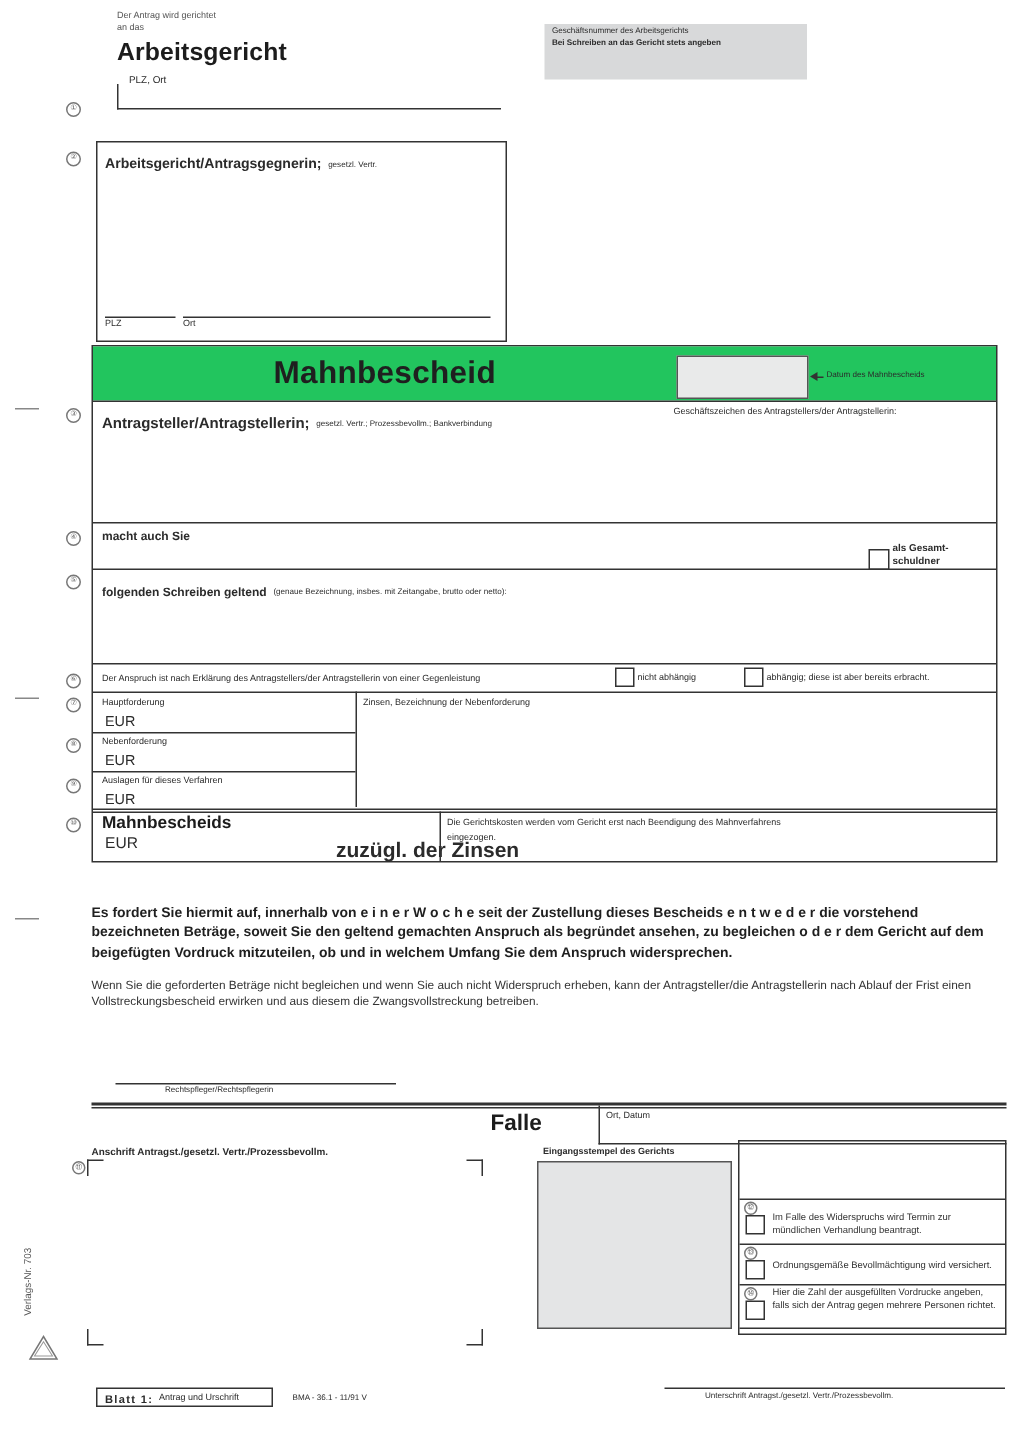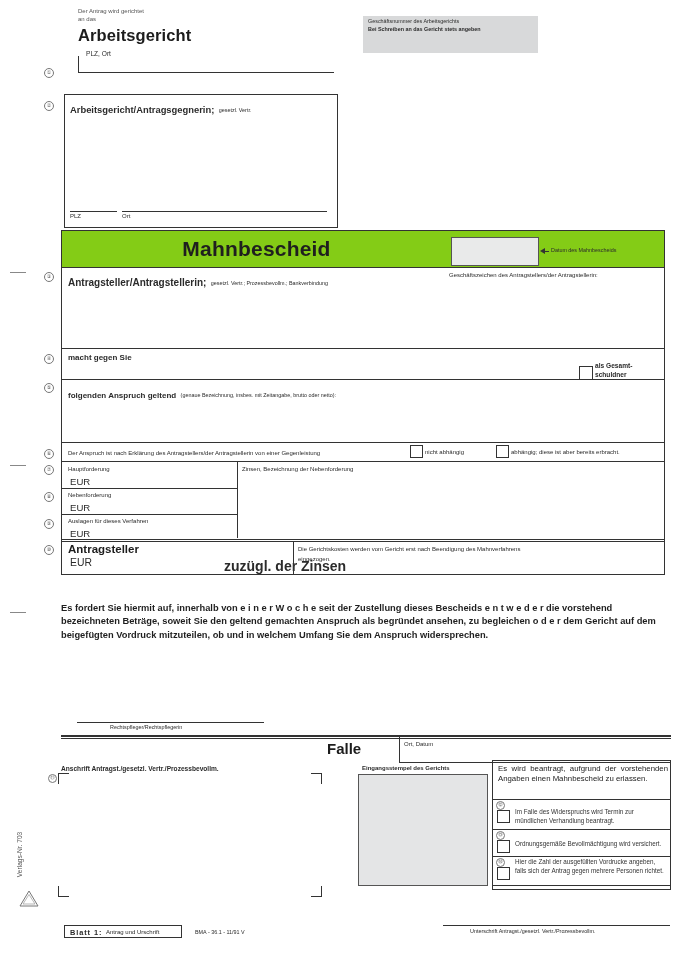--- a/index.html
+++ b/index.html
@@ -55,21 +55,21 @@
   #opp-plz-lbl{left:70px;top:213px;}
   #opp-ort-lbl{left:122px;top:213px;}
 
   
   #frame{left:61px;top:230px;width:604px;height:345px;border:1.2px solid #333;box-sizing:border-box;}
 
   .hline{position:absolute;left:0;right:0;height:0;border-top:1.1px solid #333;}
   .vline{position:absolute;top:0;width:0;border-left:1.1px solid #333;}
 
   
-  #titleband{position:absolute;left:0;top:0;right:0;height:36px;background:#84cc16;}
+  #titleband{position:absolute;left:0;top:0;right:0;height:36px;background:#22c55e;}
   #title-datebox{position:absolute;left:389px;top:6px;width:86px;height:27px;background:#e9eaea;border:1.1px solid #555;}
   #title-text{position:absolute;left:0;top:6px;width:389px;text-align:center;font-size:21px;font-weight:bold;color:#1f1f1f;letter-spacing:.2px;}
   #title-arrow{position:absolute;left:478px;top:17px;width:0;height:0;border-top:3.4px solid transparent;border-bottom:3.4px solid transparent;border-right:5px solid #333;}
   #title-arrowline{position:absolute;left:482px;top:20px;width:5px;height:0;border-top:1.2px solid #333;}
   #title-datelbl{position:absolute;left:489px;top:16px;}
 
   
   #r3-lbl{position:absolute;left:6px;top:41px;}
   #r3-gz{position:absolute;left:387px;top:41px;}
 
@@ -202,28 +202,28 @@
     </div>
     <div class="hline" style="top:36px"></div>
 
     <div id="r3-lbl">
       <span class="t85 b">Antragsteller/Antragstellerin;</span>
       <span class="t6" style="position:relative;top:-1px">gesetzl. Vertr.; Prozessbevollm.; Bankverbindung</span>
     </div>
     <div id="r3-gz" class="t65">Geschäftszeichen des Antragstellers/der Antragstellerin:</div>
     <div class="hline" style="top:117px"></div>
 
-    <div id="r4-lbl" class="t8 b">macht gegen Sie</div>
+    <div id="r4-lbl" class="t8 b">macht auch Sie</div>
     <div id="r4-chk"></div>
     <div id="r4-gs1" class="t7 b">als Gesamt-</div>
     <div id="r4-gs2" class="t7 b">schuldner</div>
     <div class="hline" style="top:148px"></div>
 
     <div id="r5-lbl">
-      <span class="t8 b">folgenden Anspruch geltend</span>
+      <span class="t8 b">folgenden Schreiben geltend</span>
       <span class="t6" style="position:relative;top:-1px">(genaue Bezeichnung, insbes. mit Zeitangabe, brutto oder netto):</span>
     </div>
     <div class="hline" style="top:211px"></div>
 
     <div id="r6-lbl" class="t65">Der Anspruch ist nach Erklärung des Antragstellers/der Antragstellerin von einer Gegenleistung</div>
     <div id="r6-chk1"></div>
     <div id="r6-t1" class="t65">nicht abhängig</div>
     <div id="r6-chk2"></div>
     <div id="r6-t2" class="t65">abhängig; diese ist aber bereits erbracht.</div>
     <div class="hline" style="top:230px"></div>
@@ -237,29 +237,30 @@
 
     <div class="amt-lbl t65" style="top:261px">Nebenforderung</div>
     <div class="amt-eur" style="top:271px">EUR</div>
     <div class="hline" style="top:283px;left:0;right:0;width:175px"></div>
 
     <div class="amt-lbl t65" style="top:287px">Auslagen für dieses Verfahren</div>
     <div class="amt-eur" style="top:297px">EUR</div>
     <div class="hline" style="top:308px"></div>
     <div class="hline" style="top:310px"></div>
 
-    <div id="gesamt-lbl">Antragsteller</div>
+    <div id="gesamt-lbl">Mahnbescheids</div>
     <div id="gesamt-eur">EUR</div>
     <div id="zuzuegl">zuzügl. der Zinsen</div>
     <div class="vline" style="left:231px;top:310px;height:33px"></div>
     <div id="gk1" class="t65">Die Gerichtskosten werden vom Gericht erst nach Beendigung des Mahnverfahrens</div>
     <div id="gk2" class="t65">eingezogen.</div>
   </div>
 
   <div class="abs" id="p2">Es fordert Sie hiermit auf, innerhalb von e i n e r   W o c h e seit der Zustellung dieses Bescheids e n t w e d e r die vorstehend bezeichneten Beträge, soweit Sie den geltend gemachten Anspruch als begründet ansehen, zu begleichen o d e r dem Gericht auf dem beigefügten Vordruck mitzuteilen, ob und in welchem Umfang Sie dem Anspruch widersprechen.</div>
+  <div class="abs" id="p3">Wenn Sie die geforderten Beträge nicht begleichen und wenn Sie auch nicht Widerspruch erheben, kann der Antragsteller/die Antragstellerin nach Ablauf der Frist einen Vollstreckungsbescheid erwirken und aus diesem die Zwangsvollstreckung betreiben.</div>
 
   <div class="abs" id="rp-line"></div>
   <div class="abs t6" id="rp-lbl">Rechtspfleger/Rechtspflegerin</div>
   <div class="abs" id="thick1"></div>
   <div class="abs" id="thin1"></div>
 
   <div class="abs" id="antrag-title">Falle</div>
   <div class="abs" id="ortdatum-box"></div>
   <div class="abs t65" id="ortdatum-lbl">Ort, Datum</div>
 
@@ -268,21 +269,20 @@
 
   <div class="br tl abs" style="left:58px;top:773px"></div>
   <div class="br tr abs" style="left:311px;top:773px"></div>
   <div class="br bl abs" style="left:58px;top:886px"></div>
   <div class="br br2 abs" style="left:311px;top:886px"></div>
 
   <div class="abs t65 b" id="stamp-lbl">Eingangsstempel des Gerichts</div>
   <div class="abs" id="stampbox"></div>
 
   <div class="abs" id="rcol">
-    <div id="rc-intro">Es wird beantragt, aufgrund der vorstehenden Angaben einen Mahnbescheid zu erlassen.</div>
 
     <div class="rc-sep" style="top:38px"></div>
     <div class="cnum small" style="left:3px;top:40px">⑫</div>
     <div class="rc-chk" style="left:4px;top:49px"></div>
     <div class="rc-txt" style="left:22px;top:47px;width:150px">Im Falle des Widerspruchs wird Termin zur mündlichen Verhandlung beantragt.</div>
 
     <div class="rc-sep" style="top:68px"></div>
     <div class="cnum small" style="left:3px;top:70px">⑬</div>
     <div class="rc-chk" style="left:4px;top:79px"></div>
     <div class="rc-txt" style="left:22px;top:79px;width:150px">Ordnungsgemäße Bevollmächtigung wird versichert.</div>

